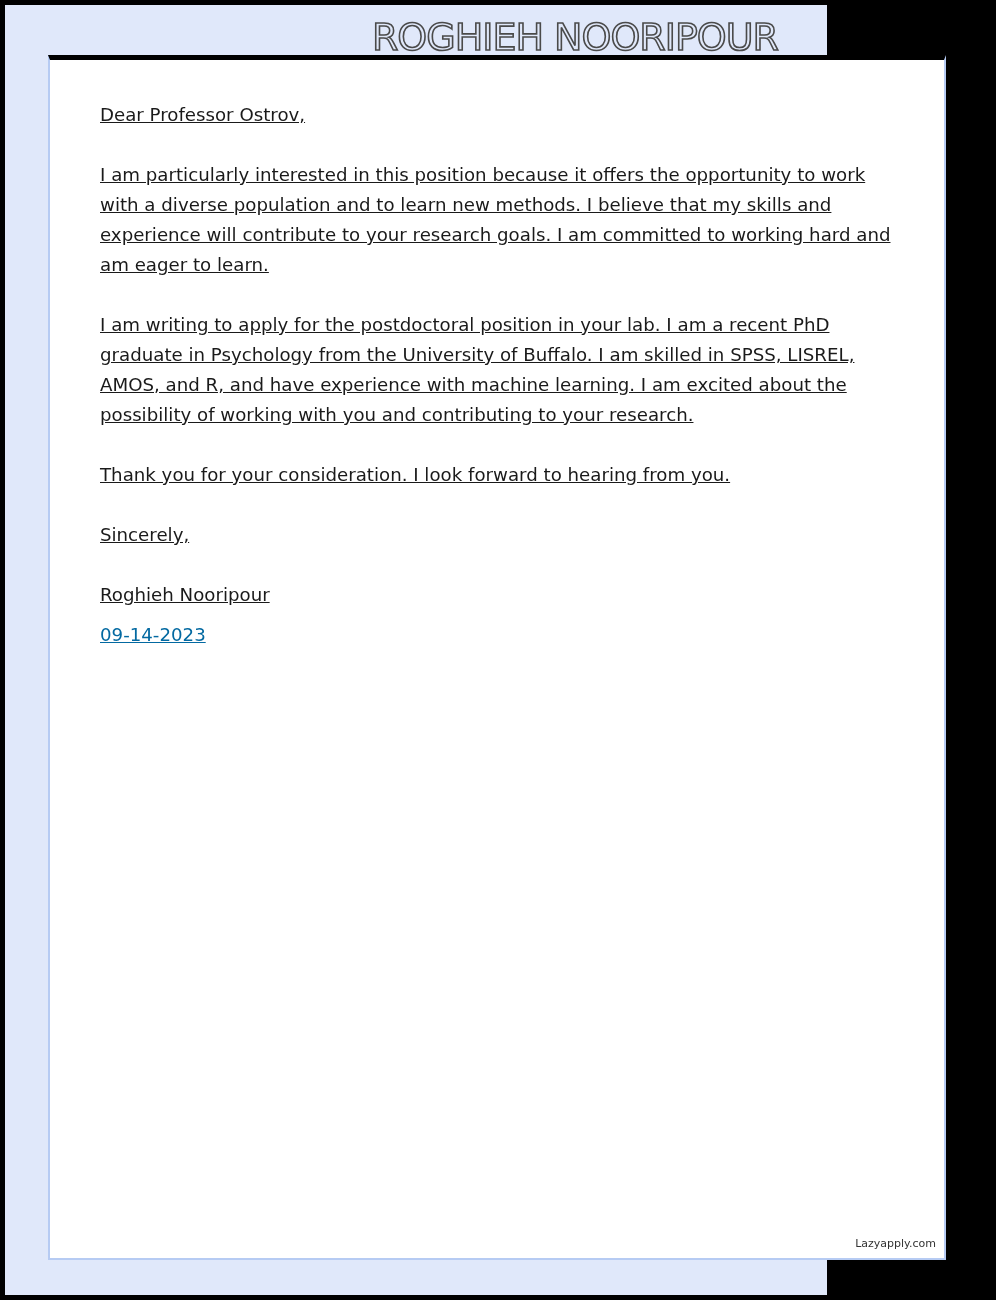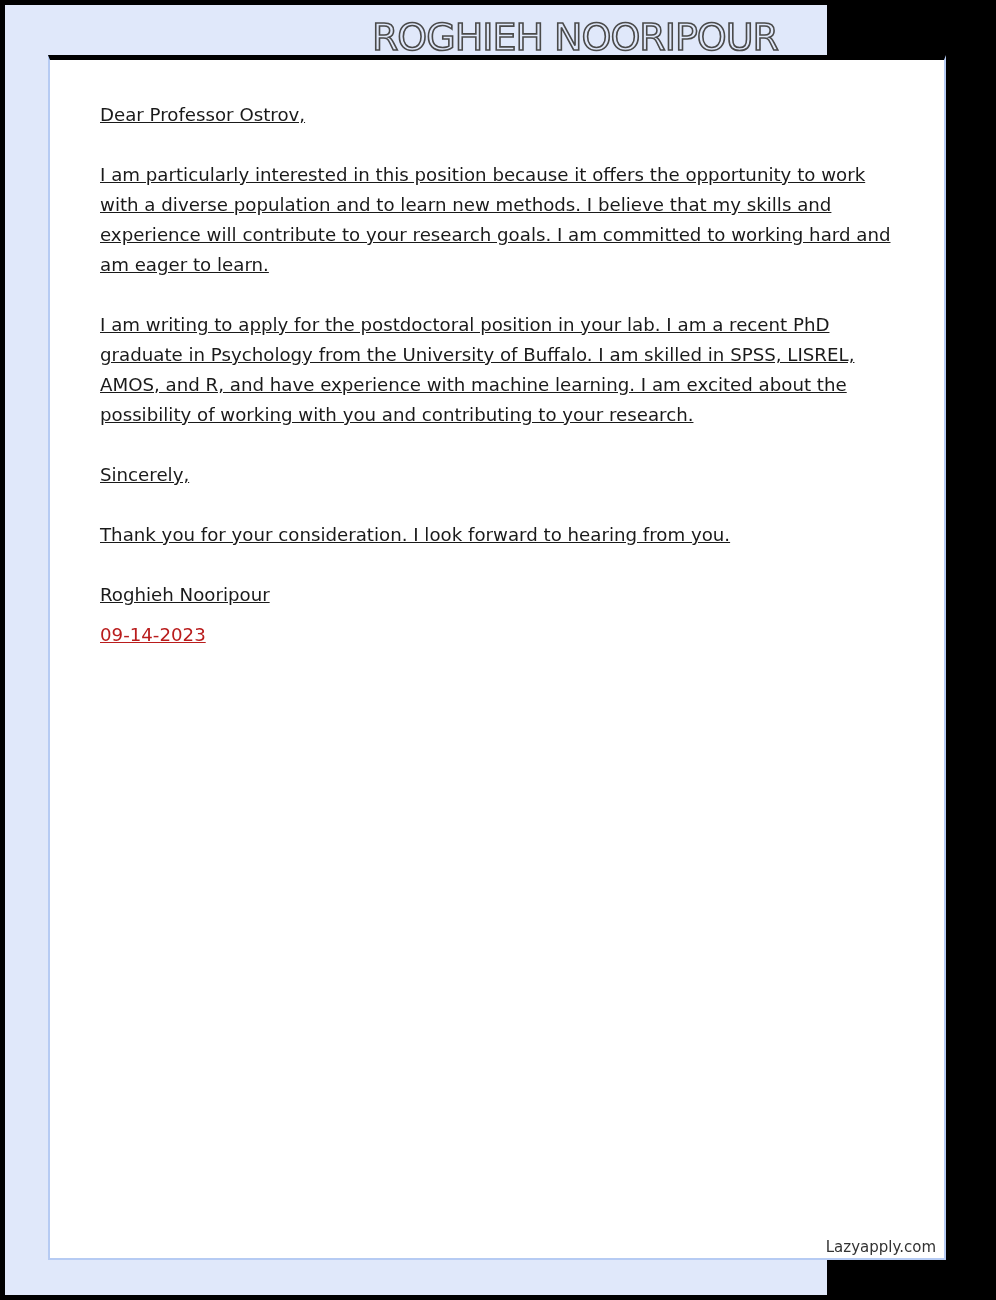--- a/index.html
+++ b/index.html
@@ -41,39 +41,39 @@
     .letter {
       position: absolute;
       left: 50px; top: 40px;
       width: 800px;
       font-size: 18.2px;
       line-height: 30px;
       color: #1a1a1a;
     }
     .letter p { margin: 0 0 30px 0; text-decoration: underline; }
     .letter p.sig-name { margin-bottom: 10px; }
-    .date { color: #b91c1c; }
+    .date { color: #0369a1; }
     .footer-brand {
       position: absolute;
-      right: 8px; bottom: 2px;
-      font-size: 15px;
+      right: 8px; bottom: 8px;
+      font-size: 11px;
       color: #333;
     }
   </style>
 </head>
 <body>
 
 <div class="frame">
   <div class="name-header">ROGHIEH NOORIPOUR</div>
 
   <div class="page">
     <div class="letter">
       <p>Dear Professor Ostrov,</p>
       <p>I am particularly interested in this position because it offers the opportunity to work with a diverse population and to learn new methods. I believe that my skills and experience will contribute to your research goals. I am committed to working hard and am eager to learn.</p>
       <p>I am writing to apply for the postdoctoral position in your lab. I am a recent PhD graduate in Psychology from the University of Buffalo. I am skilled in SPSS, LISREL, AMOS, and R, and have experience with machine learning. I am excited about the possibility of working with you and contributing to your research.</p>
+      <p>Thank you for your consideration. I look forward to hearing from you.</p>
       <p>Sincerely,</p>
-      <p>Thank you for your consideration. I look forward to hearing from you.</p>
       <p class="sig-name">Roghieh Nooripour</p>
       <p class="date">09-14-2023</p>
     </div>
     <div class="footer-brand">Lazyapply.com</div>
   </div>
 </div>
 
 </body></html>

